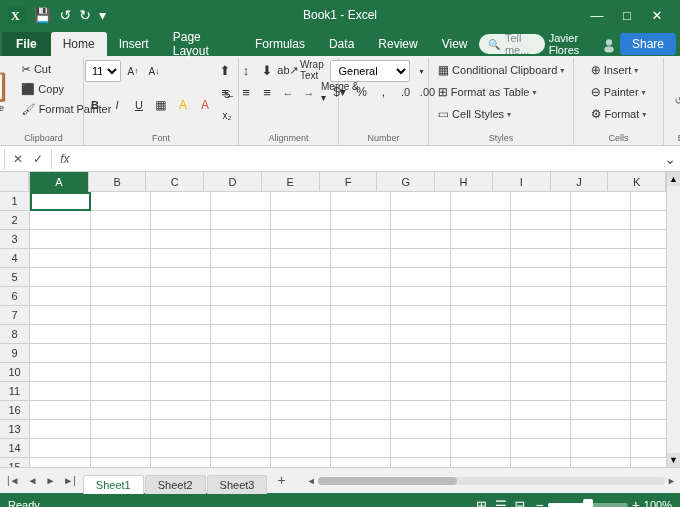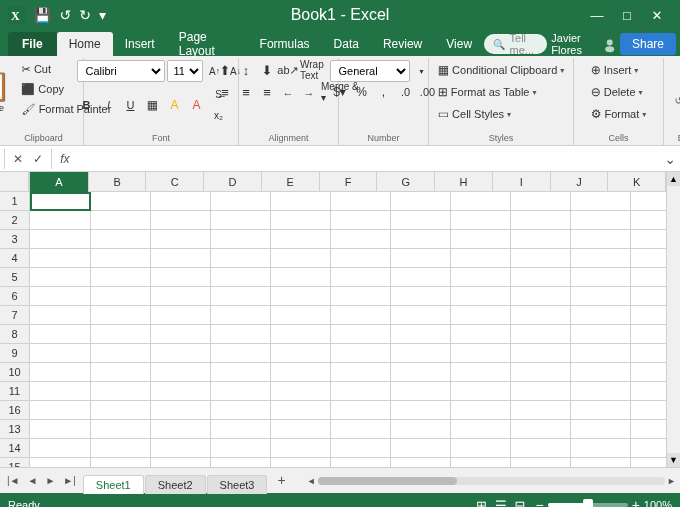--- a/index.html
+++ b/index.html
@@ -10,37 +10,37 @@
       background: #217346;
       color: white;
       height: 30px;
       display: flex;
       align-items: center;
       justify-content: space-between;
       padding: 0 8px;
       user-select: none;
     }
     .title-bar-left { display: flex; align-items: center; gap: 6px; }
-    .title-bar-center { position: absolute; left: 50%; transform: translateX(-50%); color: white; font-size: 16px; }
+    .title-bar-center { position: absolute; left: 50%; transform: translateX(-50%); color: white; font-size: 12px; }
     .title-bar-controls { display: flex; gap: 0; }
     .title-bar-btn {
       width: 30px; height: 30px;
       display: flex; align-items: center; justify-content: center;
       color: white; font-size: 13px; cursor: pointer;
       background: transparent; border: none;
     }
     .quick-access { display: flex; align-items: center; gap: 4px; }
     .quick-btn { color: white; font-size: 14px; cursor: pointer; padding: 2px; background: none; border: none; }
 
     
     .ribbon-tabs {
       background: #217346;
       display: flex;
       align-items: flex-end;
-      padding-left: 8px;
+      padding-left: 2px;
       height: 26px;
     }
     .ribbon-tab {
       padding: 4px 12px;
       font-size: 12px;
       cursor: pointer;
       color: white;
       border-radius: 3px 3px 0 0;
       height: 24px;
       display: flex; align-items: center;
@@ -335,23 +335,20 @@
         <div class="small-btn">⬛ Copy</div>
         <div class="small-btn">🖌 Format Painter</div>
       </div>
     </div>
     <div class="ribbon-group-label">Clipboard</div>
   </div>
 
   <div class="ribbon-group" style="min-width:155px;">
     <div class="ribbon-group-content font-controls">
       <div class="font-row1">
-        <select class="font-name-select">
-          <option>Calibri</option>
-        </select>
         <select class="font-size-select">
           <option>11</option>
         </select>
         <div class="font-size-btns">
           <div class="icon-btn" style="font-size:10px;">A<sup>↑</sup></div>
           <div class="icon-btn" style="font-size:10px;">A<sub>↓</sub></div>
         </div>
       </div>
       <div class="font-row2">
         <div class="icon-btn bold-btn" style="font-weight:bold;">B</div>
@@ -432,21 +429,21 @@
 
   <div class="ribbon-group" style="min-width:90px;">
     <div class="ribbon-group-content cells-controls">
       <div class="styles-btn">
         <span style="font-size:12px;">⊕</span>
         <span>Insert</span>
         <span class="dropdown-arrow">▾</span>
       </div>
       <div class="styles-btn">
         <span style="font-size:12px;">⊖</span>
-        <span>Delete</span>
+        <span>Painter</span>
         <span class="dropdown-arrow">▾</span>
       </div>
       <div class="styles-btn">
         <span style="font-size:12px;">⚙</span>
         <span>Format</span>
         <span class="dropdown-arrow">▾</span>
       </div>
     </div>
     <div class="ribbon-group-label">Cells</div>
   </div>

